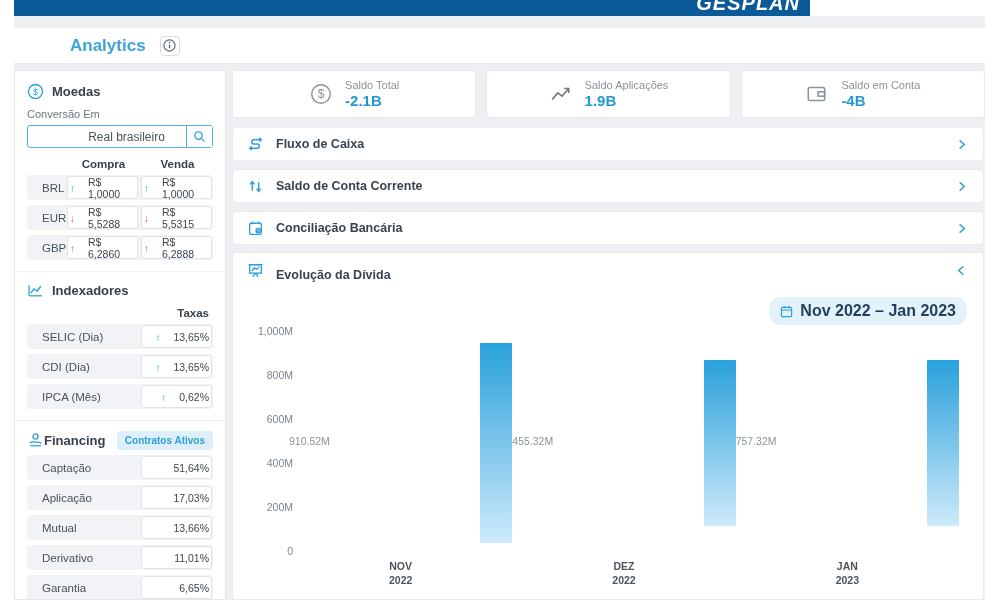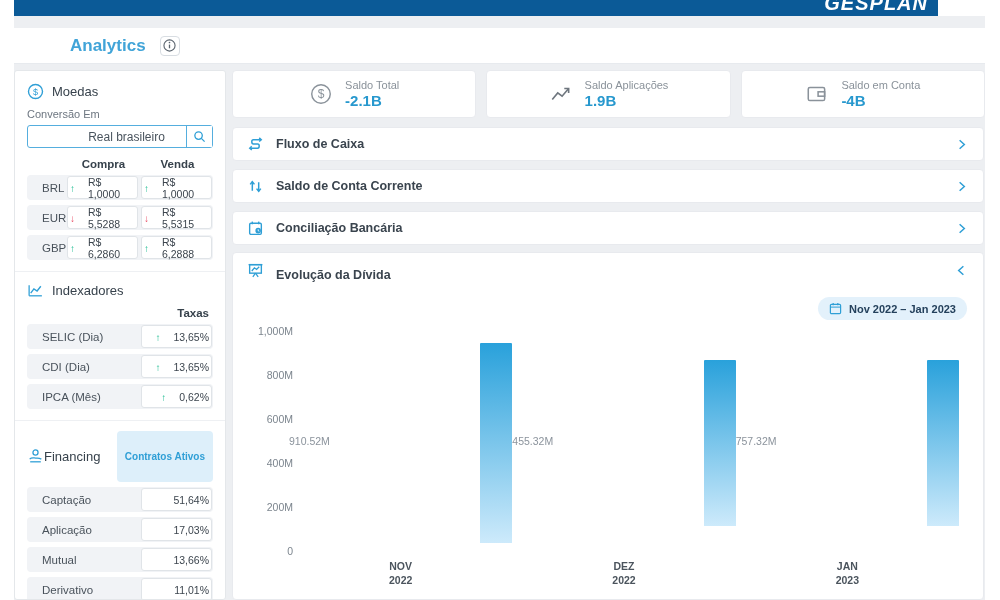--- a/index.html
+++ b/index.html
@@ -2,36 +2,36 @@
 <html><head>
 <meta charset="utf-8">
 <style>
   * { margin:0; padding:0; box-sizing:border-box; }
   html,body { width:1000px; height:600px; overflow:hidden; background:#ffffff;
     font-family:"Liberation Sans", sans-serif; position:relative; }
 
   .page-bg { position:absolute; left:14px; top:16px; width:971px; height:584px; background:#edeff2; }
 
   
-  .topbar { position:absolute; left:14px; top:0; width:924px; height:16px; background:#0b5a97; overflow:hidden; }
+  .topbar { position:absolute; left:14px; top:0; width:796px; height:16px; background:#0b5a97; overflow:hidden; }
   .brand { position:absolute; right:10px; top:-8px; color:#fff; font-size:20px; font-weight:bold;
     font-style:italic; letter-spacing:1px; }
 
   
   .header-card { position:absolute; left:14px; top:28px; width:971px; height:36px; background:#fff;
     display:flex; align-items:center; border-bottom:1px solid #e7eaee; }
   .page-title { margin-left:56px; color:#41a4d8; font-size:17px; font-weight:bold; }
   .info-btn { margin-left:14px; width:20px; height:20px; border:1px solid #d8dde2; border-radius:4px;
     display:flex; align-items:center; justify-content:center; background:#fff; cursor:pointer; }
 
   
   .sidebar { position:absolute; left:14px; top:70px; width:212px; height:530px; background:#fff;
     border:1px solid #e4e7ea; border-radius:3px; padding:12px; overflow:hidden; }
   .sec-head { display:flex; align-items:center; gap:8px; }
-  .sec-title { font-size:13px; font-weight:normal; color:#37424c; }
+  .sec-title { font-size:13px; font-weight:bold; color:#37424c; }
   .mini-label { font-size:11px; color:#6d7680; margin-top:8px; }
   .search-box { margin-top:5px; height:23px; border:1px solid #55aede; border-radius:3px;
     display:flex; align-items:stretch; background:#fff;padding-left:39px; }
   .search-box input { flex:1; border:0; outline:0; font-size:12px; color:#4a545e; text-align:center;
     font-family:"Liberation Sans", sans-serif; background:transparent; min-width:0; }
   .search-btn { width:26px; border-left:1px solid #55aede; display:flex; align-items:center;
     justify-content:center; cursor:pointer; background:#fff; }
   .cols-head { display:flex; margin-top:10px; font-size:11.5px; font-weight:bold; color:#37424c; }
   .cols-head .sp { flex:1; }
   .cols-head .c { width:71px; text-align:center; }
@@ -42,21 +42,21 @@
   .val-box { width:71px; height:23px; background:#fff; border:1px solid #e0e4e8; border-radius:3px;
     display:flex; align-items:center; justify-content:flex-end; padding:0 2px; gap:13px;
     font-size:10.5px; color:#3c454e; }
   .val-box + .val-box { margin-left:3px; }
   .dir::before { font-size:10px; font-weight:bold; }
   .dir.up::before { content:"\2191"; color:#16b98d; }
   .dir.down::before { content:"\2193"; color:#e84a62; }
   .divider { border-top:1px solid #eef0f3; margin:11px -12px 10px; }
   .taxas-head { text-align:right; font-size:11.5px; font-weight:bold; color:#37424c; margin-top:8px; padding-right:4px; }
   .fin-head { display:flex; align-items:center; justify-content:space-between; }
-  .badge { background:#ddeffa; color:#2f9fd6; font-size:10px; font-weight:bold; padding:20px 8px;
+  .badge { background:#ddeffa; color:#2f9fd6; font-size:10px; font-weight:bold; padding:4px 8px;
     border-radius:4px; cursor:pointer; }
   .fin-rows { margin-top:4px; }
   .plain-val { justify-content:flex-end; }
 
   
   .cards-row { position:absolute; left:232px; top:70px; width:753px; display:flex; gap:10px; }
   .sum-card { flex:1; height:48px; background:#fff; border:1px solid #e8eaee; border-radius:4px;
     display:flex; align-items:center; justify-content:center; gap:12px; }
   .sum-text .lbl { font-size:11px; color:#8a929a; }
   .sum-text .val { font-size:15px; font-weight:bold; color:#2798ce; margin-top:1px; }
@@ -66,21 +66,21 @@
     border:1px solid #e8eaee; border-radius:4px; display:flex; align-items:center; padding:0 14px;
     cursor:pointer; }
   .panel .plabel { margin-left:12px; font-size:12.5px; font-weight:bold; color:#3a444e; flex:1; }
 
   
   .debt-panel { position:absolute; left:232px; top:252px; width:752px; height:348px; background:#fff;
     border:1px solid #e8eaee; border-radius:4px; }
   .debt-head { height:35px; display:flex; align-items:center; padding:0 14px; cursor:pointer; }
   .debt-head .plabel { margin-left:12px; font-size:12.5px; font-weight:bold; color:#3a444e; flex:1;margin-top:8px; }
   .date-pill { position:absolute; right:16px; top:44px; display:inline-flex; align-items:center; gap:7px;
-    background:#e3f1fb; border-radius:12px; padding:5px 11px; font-size:11px; font-weight:bold;
+    background:#e3f1fb; border-radius:12px; padding:5px 11px; font-size:16px; font-weight:bold;
     color:#24415c; cursor:pointer; }
 
   
   .yaxis { position:absolute; left:14px; top:71px; width:46px; height:232px; }
   .ytick { position:absolute; right:0; width:100%; height:14px; line-height:14px; text-align:right;
     font-size:10.5px; color:#7c858e; }
   .plot { position:absolute; left:56px; right:24px; top:80px; height:220px; display:flex; }
   .bar-col { flex:1; display:flex; justify-content:space-between; align-items:center; }
   .bar-value { font-size:10.5px; color:#8b939c; margin-bottom:4px; }
   .bar { width:32px; border-radius:1px 1px 0 0; }

